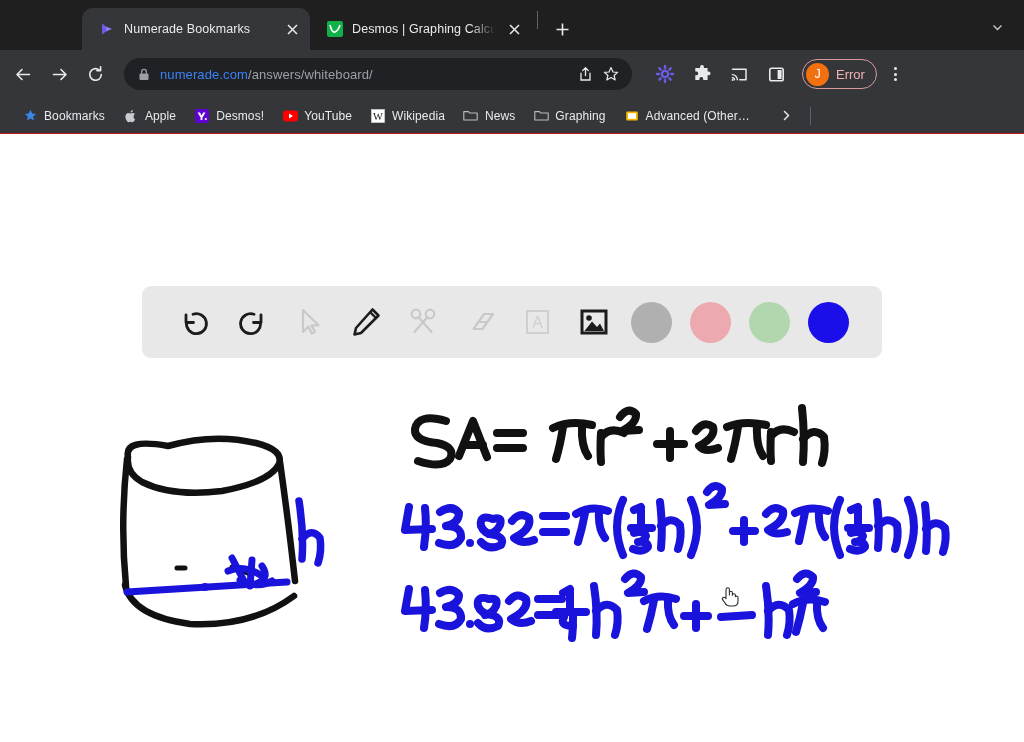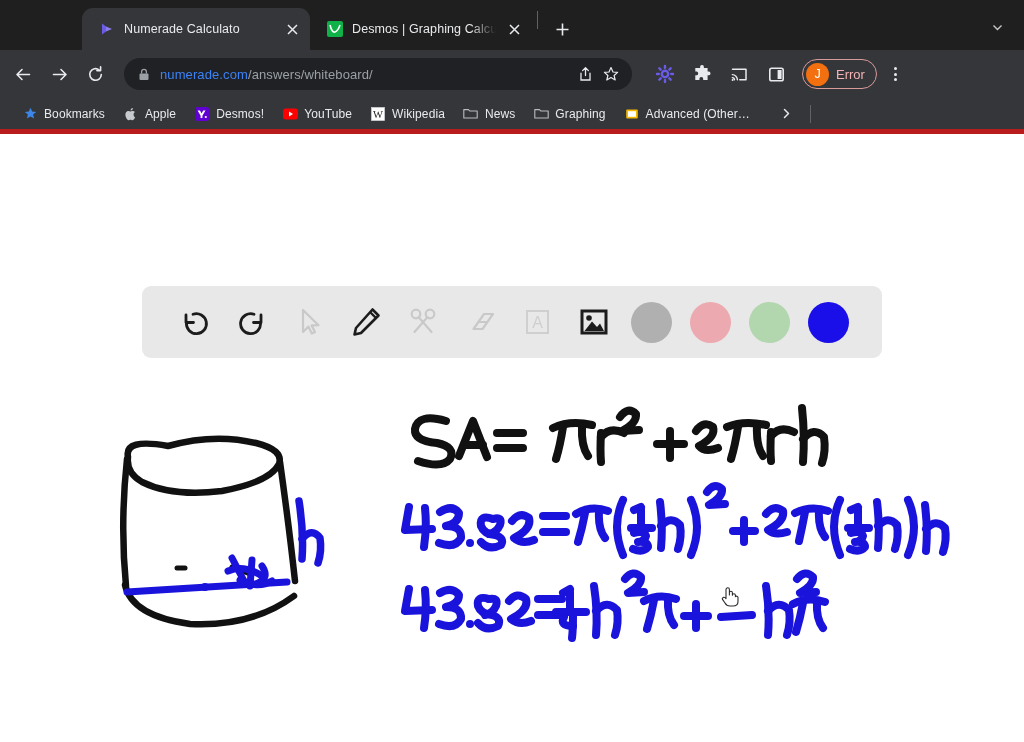--- a/index.html
+++ b/index.html
@@ -136,21 +136,21 @@
   }
   .menu-dots i { width: 3px; height: 3px; border-radius: 50%; background: #e8eaed; display: block; }
 
   .bookmarks {
     height: 36px;
     background: #35363a;
     display: flex;
     align-items: center;
     padding: 0 0 0 14px;
     gap: 2px;
-    border-bottom: 5px solid #b91c1c;
+    border-bottom: 1px solid #b91c1c;
   }
   .bm {
     display: flex; align-items: center; gap: 6px;
     padding: 4px 8px; border-radius: 4px;
     white-space: nowrap;
   }
   .bm-label { color: #e8eaed; font-size: 12px; letter-spacing: .1px; }
   .bm-ico { width: 16px; height: 16px; flex: 0 0 16px; display: flex; align-items: center; justify-content: center; }
   .bm-overflow { width: 26px; display: flex; align-items: center; justify-content: center; margin-left: 14px; }
   .bm-sep { width: 1px; height: 18px; background: #5f6368; margin: 0 8px; }
@@ -199,21 +199,21 @@
 
   <div class="tabstrip">
 
     <div class="tab active">
       <span class="tab-favicon">
         <svg width="16" height="16" viewBox="0 0 16 16">
           <path d="M3 2.5 L3 13.5 L7 10.5 L7 5.5 Z" fill="#6b5ce7"></path>
           <path d="M7 5.5 L13 8 L7 10.5 Z" fill="#8b7cf0"></path>
         </svg>
       </span>
-      <span class="tab-title">Numerade Calculato</span>
+      <span class="tab-title">Numerade Bookmarks</span>
       <span class="tab-close">
         <svg width="11" height="11" viewBox="0 0 11 11">
           <path d="M1 1 L10 10 M10 1 L1 10" stroke="#e8eaed" stroke-width="1.5" fill="none"></path>
         </svg>
       </span>
     </div>
 
     <div class="tab inactive">
       <span class="tab-favicon">
         <svg width="16" height="16" viewBox="0 0 16 16">

